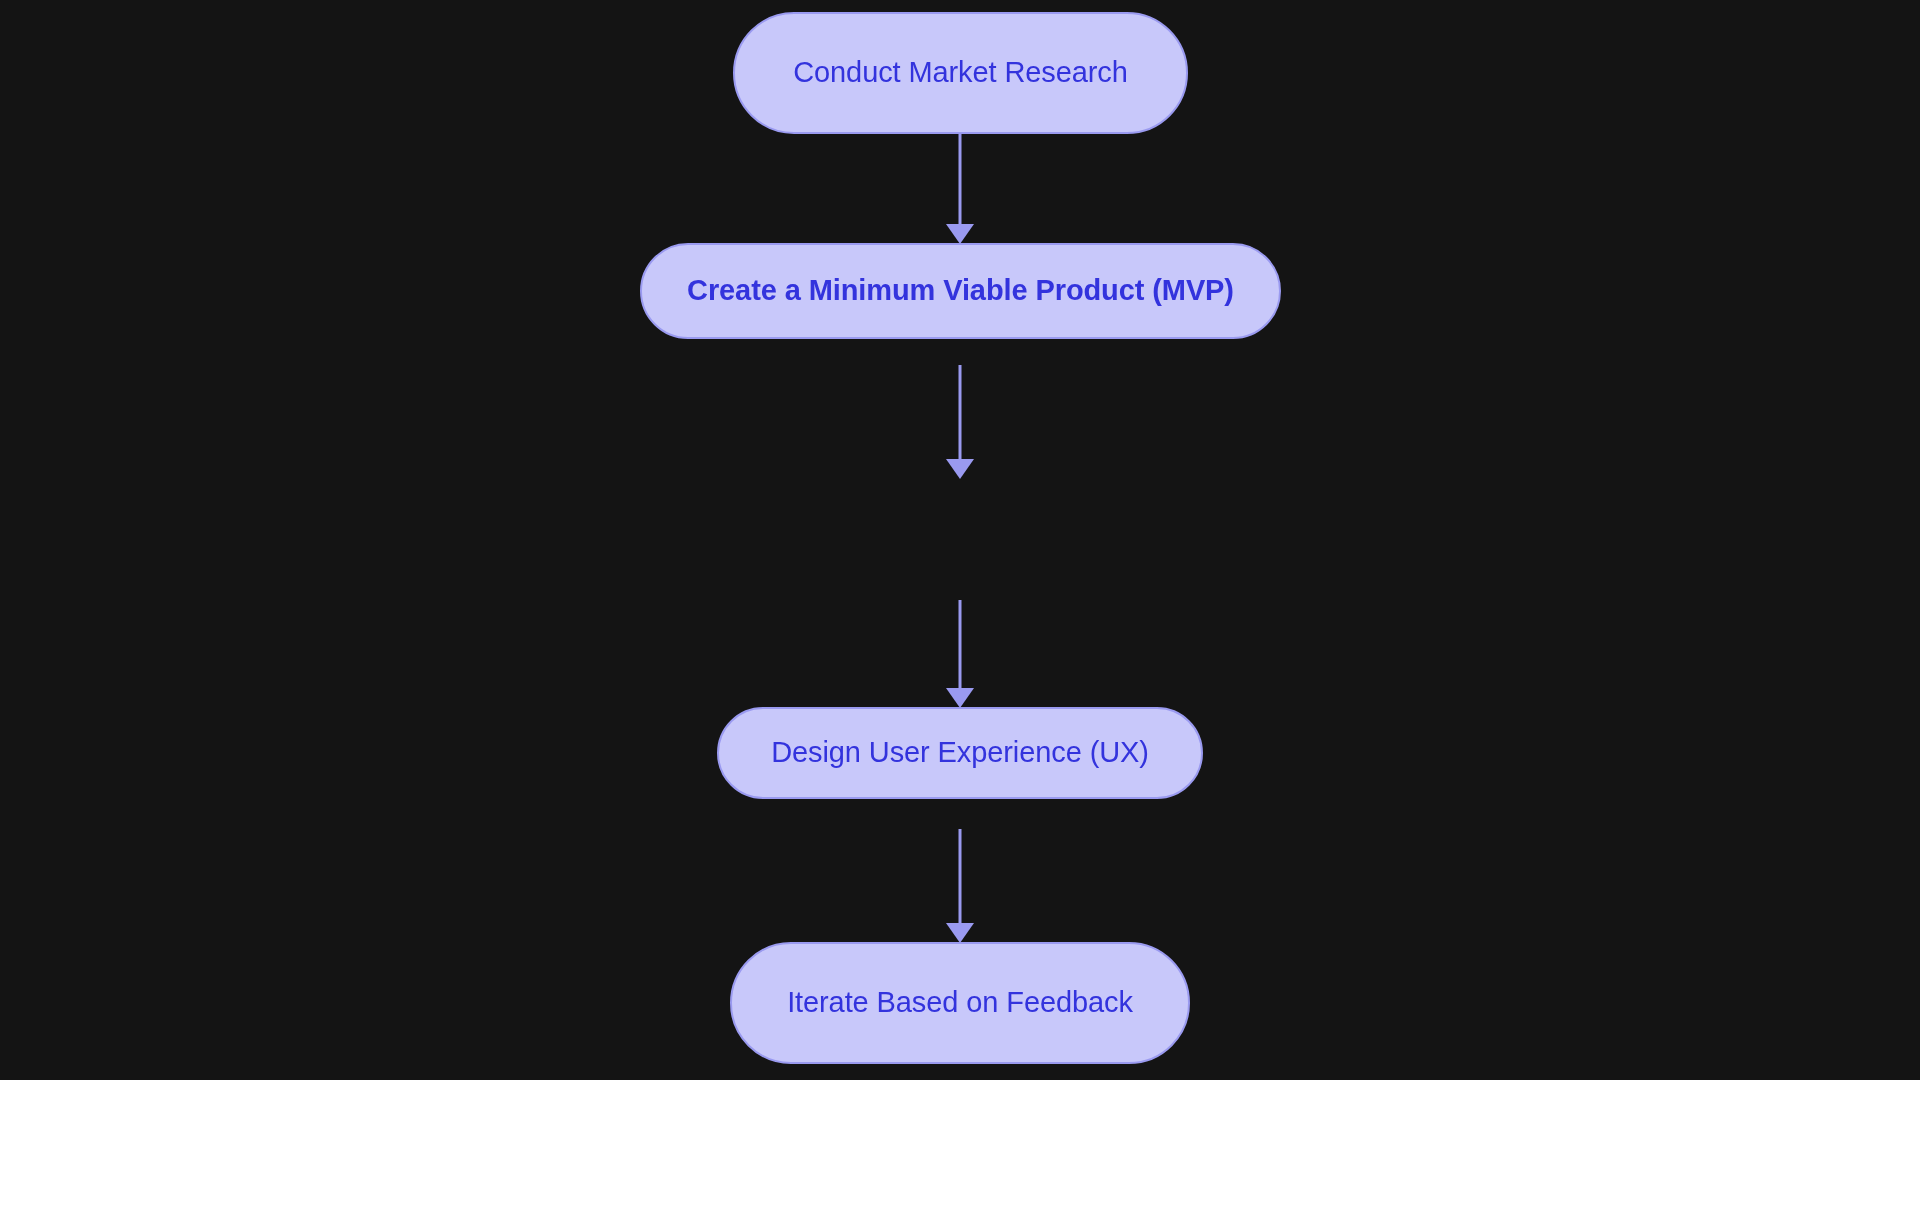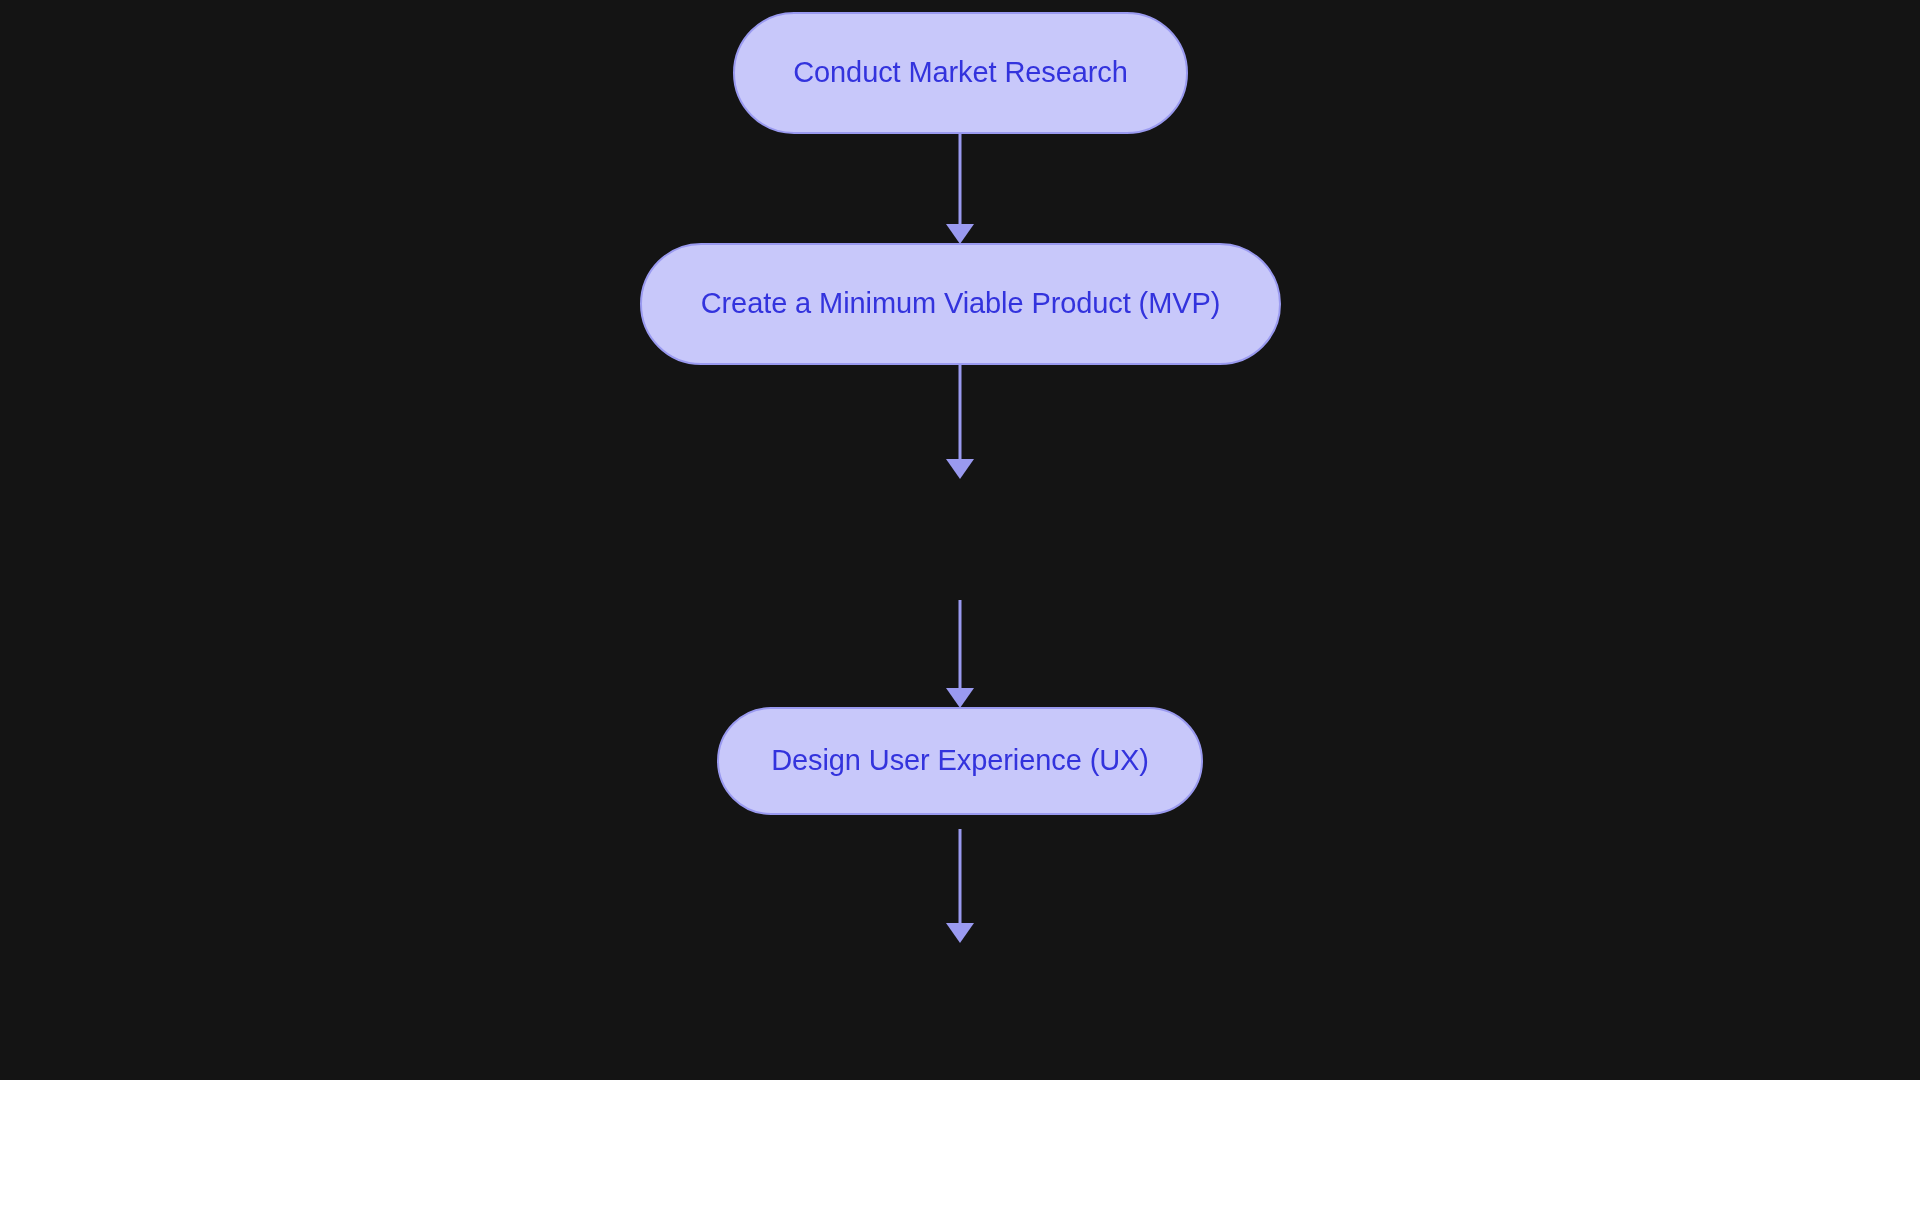--- a/index.html
+++ b/index.html
@@ -55,23 +55,23 @@
     user-select: none;
   }
 
   .node-label {
     color: #3333dd;
     pointer-events: none;
   }
 
   
   #node-0 { left: 733px; top: 12px;  width: 455px; height: 122px; }
-  #node-1 { left: 640px; top: 243px; width: 641px; height: 122px; }
+  #node-1 { left: 640px; top: 243px; width: 641px; height: 96px; font-weight: bold; }
   #node-2 { left: 669px; top: 478px; width: 583px; height: 122px; }
-  #node-3 { left: 717px; top: 707px; width: 486px; height: 108px; }
+  #node-3 { left: 717px; top: 707px; width: 486px; height: 92px; }
   #node-4 { left: 730px; top: 942px; width: 460px; height: 122px; }
 
   
   .edge {
     position: absolute;
     left: 0;
     top: 0;
     width: 1920px;
     height: 1080px;
     pointer-events: none;
@@ -131,20 +131,23 @@
 
     <div class="node" id="node-1">
       <span class="node-label">Create a Minimum Viable Product (MVP)</span>
     </div>
 
 
     <div class="node" id="node-3">
       <span class="node-label">Design User Experience (UX)</span>
     </div>
 
+    <div class="node" id="node-4">
+      <span class="node-label">Iterate Based on Feedback</span>
+    </div>
 
   </div>
 
   <div id="footer">
     
   </div>
 
 </div>
 
 </body></html>

